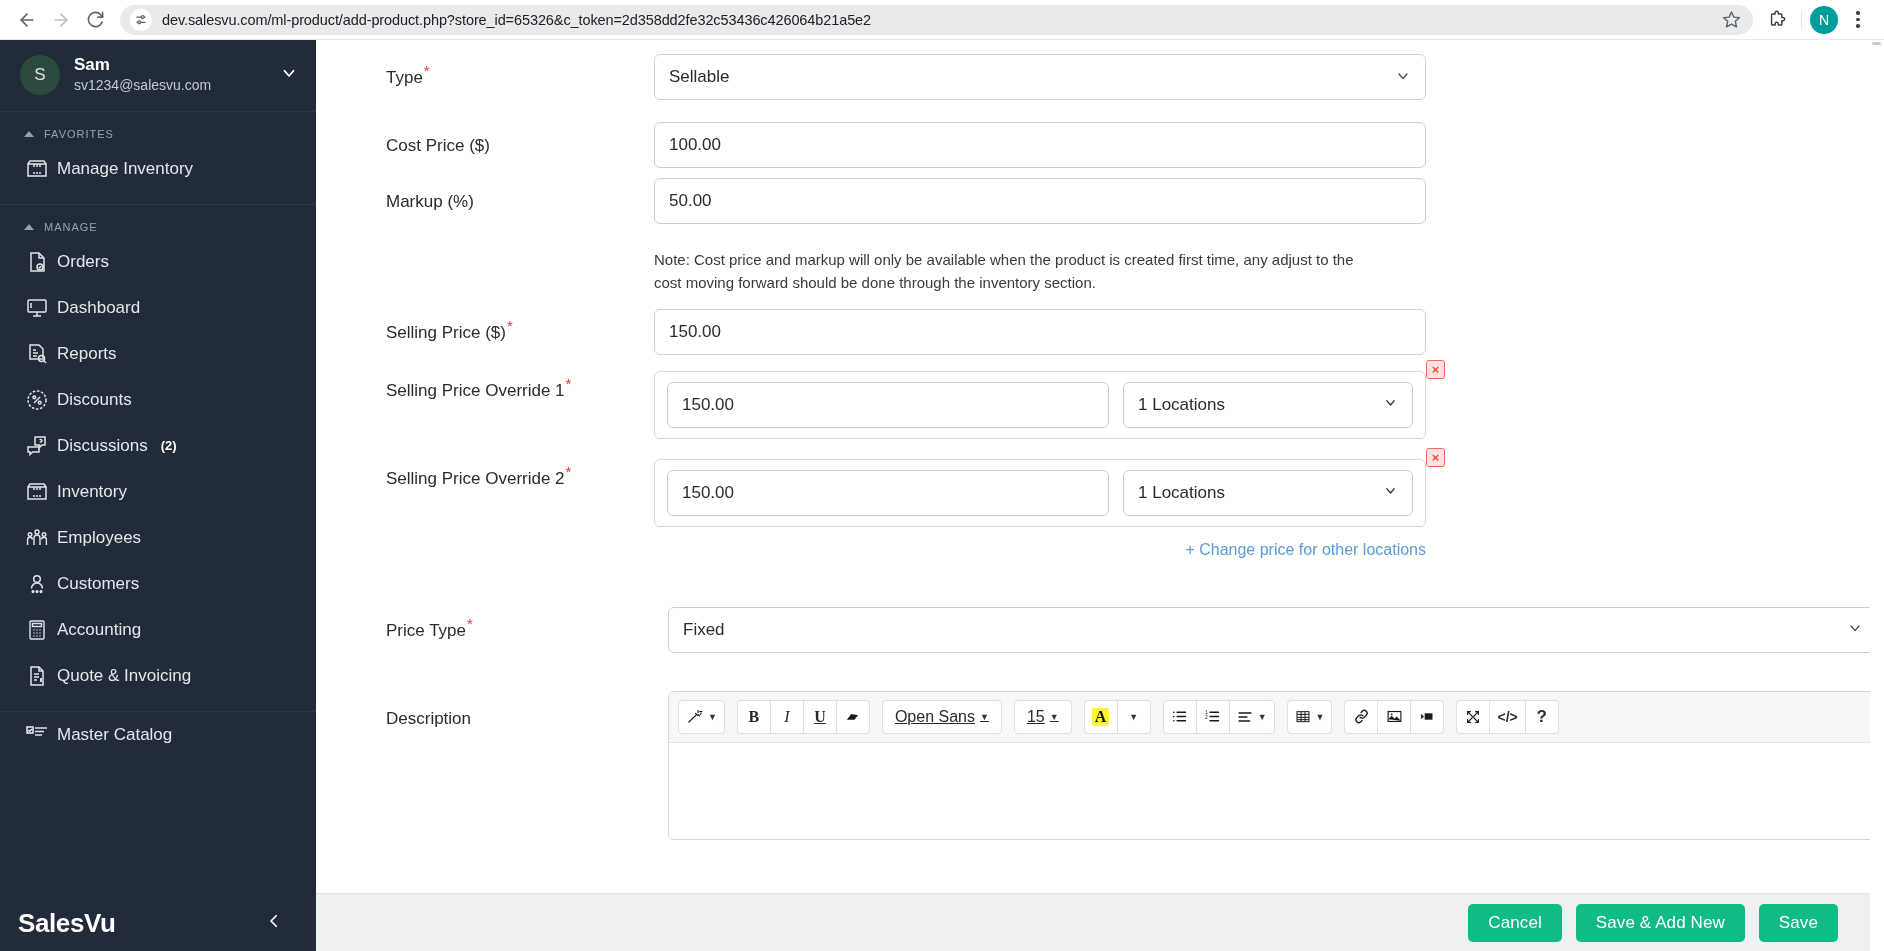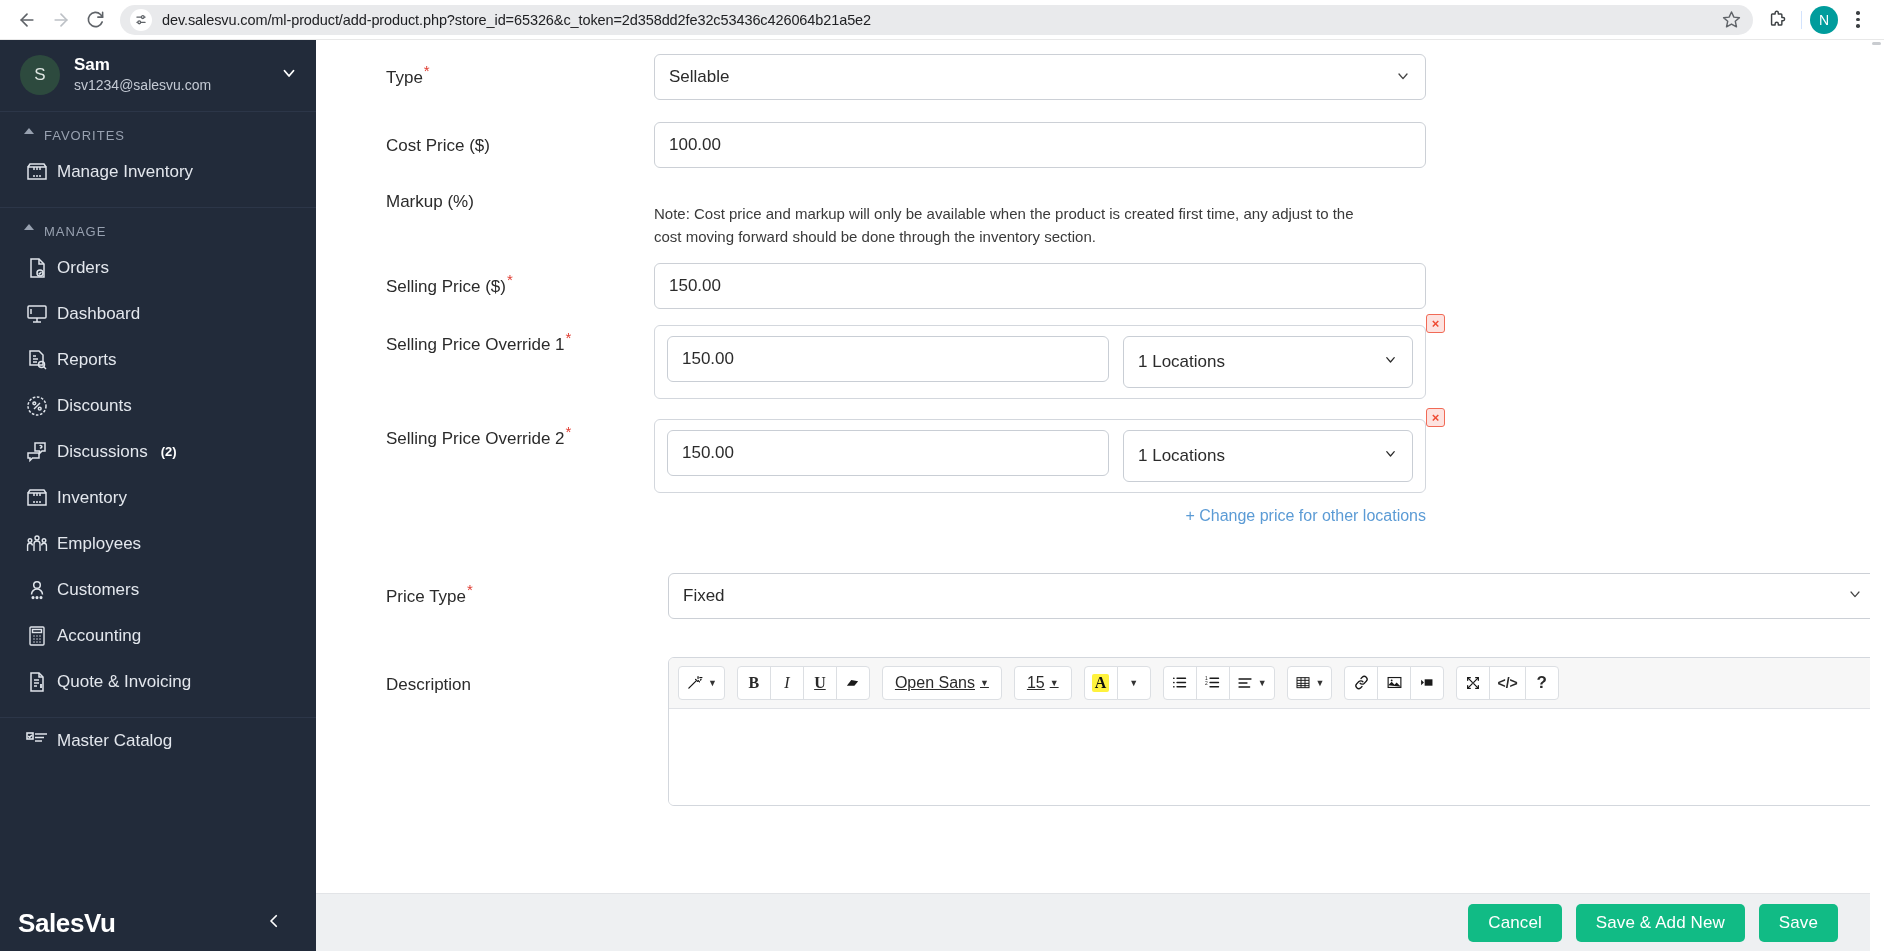--- a/index.html
+++ b/index.html
@@ -93,22 +93,22 @@
     display:flex; align-items:center; justify-content:center;
     font-size:17px; flex:0 0 auto;
   }
   .sb-user-info { flex:1 1 auto; min-width:0; }
   .sb-user-name { font-size:17px; font-weight:700; color:#ffffff; line-height:1.25; }
   .sb-user-mail { font-size:14px; color:#c4cad4; line-height:1.35; margin-top:1px; }
   .sb-caret { color:#ffffff; flex:0 0 auto; }
 
   .sb-section {
     padding: 16px 0 6px 24px;
-    display:flex; gap:10px;
-    font-size:13px; letter-spacing:1px; color:#98a1b0;
+    display:flex; align-items:center; gap:10px;
+    font-size:11px; letter-spacing:1px; color:#98a1b0;
   }
   .sb-section .tri {
     width:0;height:0;border-left:5px solid transparent;border-right:5px solid transparent;
     border-bottom:6px solid #98a1b0;
   }
   .sb-group { border-bottom: 1px solid #2c3648; padding-bottom: 12px; }
   .sb-group.nobd { border-bottom: none; }
 
   .sb-item {
     display:flex; align-items:center; gap:7px;
@@ -181,21 +181,21 @@
     padding: 10px 12px;
     display:flex; gap: 14px;
   }
   .ov-price {
     flex: 1 1 auto; height: 46px;
     border:1px solid #c9ced5; border-radius:6px;
     font-size:17px; color:#2b2b2b;
     display:flex; align-items:center; padding:0 14px;
   }
   .ov-loc {
-    width: 290px; flex:0 0 290px; height: 52px;
+    width: 290px; flex:0 0 290px; height: 46px;
     border:1px solid #c9ced5; border-radius:6px;
     font-size:17px; color:#2b2b2b;
     display:flex; align-items:center; justify-content:space-between;
     padding:0 14px;
   }
   .ov-del {
     position:absolute; right:-19px; top:-11px;
     width:19px; height:19px;
     background:#fde3e0; border:1px solid #f16a56;
     border-radius:3px;
@@ -541,20 +541,21 @@
           <div class="fld">
             <div class="input w-std">100.00</div>
           </div>
         </div>
 
         <div style="height:10px"></div>
 
         <div class="row">
           <div class="lbl bold">Markup (%)</div>
           <div class="fld">
+            <div class="input w-std">50.00</div>
             <div class="note">Note: Cost price and markup will only be available when the product is created first time, any adjust to the cost moving forward should be done through the inventory section.</div>
           </div>
         </div>
 
         <div style="height:14px"></div>
 
         <div class="row">
           <div class="lbl bold">
             <span>Selling Price ($)</span><span class="req">*</span>
           </div>

